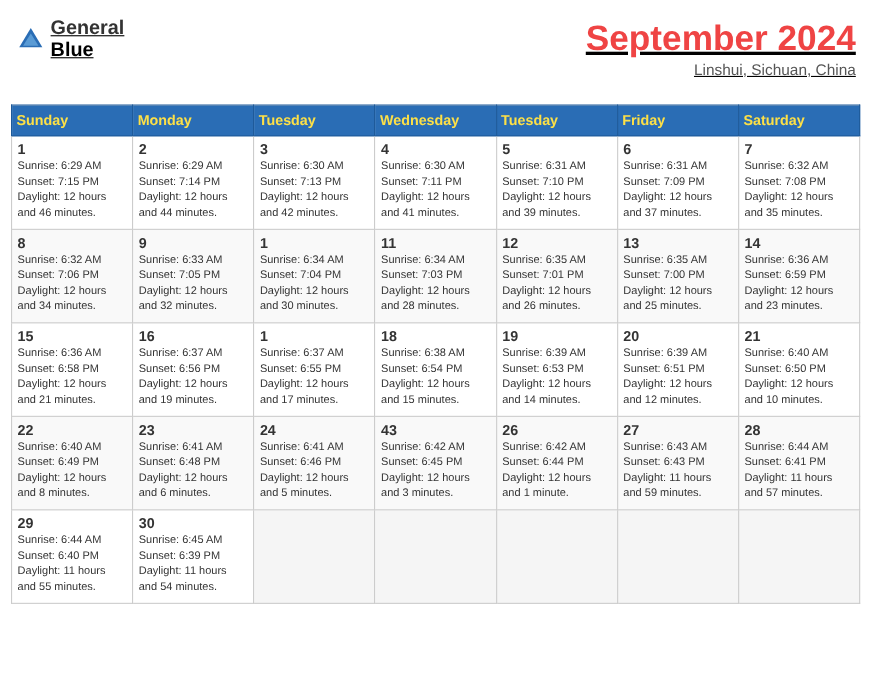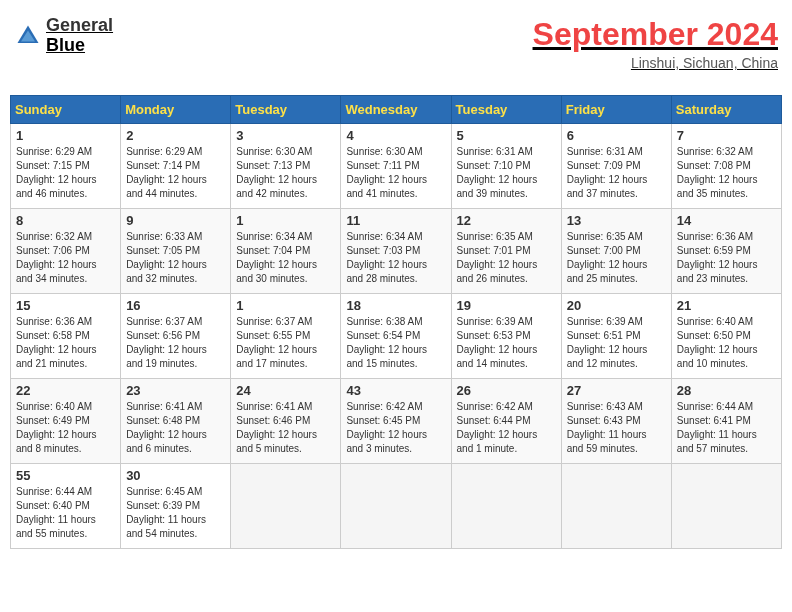--- a/index.html
+++ b/index.html
@@ -360,21 +360,21 @@
         <span class="day-number">28</span>
         <div class="day-info">
           Sunrise: 6:44 AM<br>
           Sunset: 6:41 PM<br>
           Daylight: 11 hours and 57 minutes.
         </div>
       </td>
       </tr>
       <tr>
         <td>
-        <span class="day-number">55</span>
+        <span class="day-number">29</span>
         <div class="day-info">
           Sunrise: 6:44 AM<br>
           Sunset: 6:40 PM<br>
           Daylight: 11 hours and 55 minutes.
         </div>
       </td>
         <td>
         <span class="day-number">30</span>
         <div class="day-info">
           Sunrise: 6:45 AM<br>

